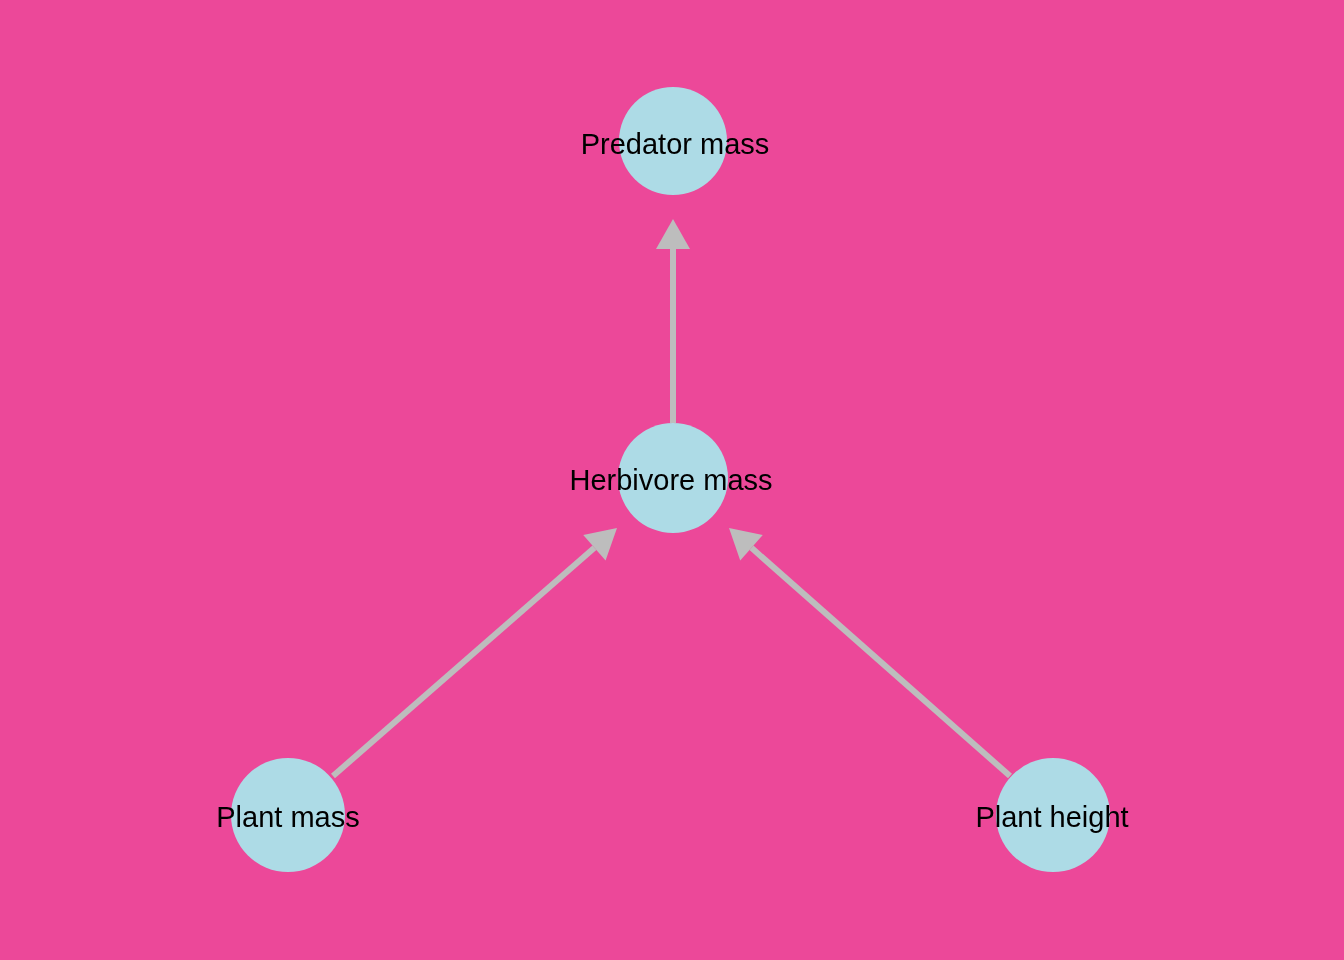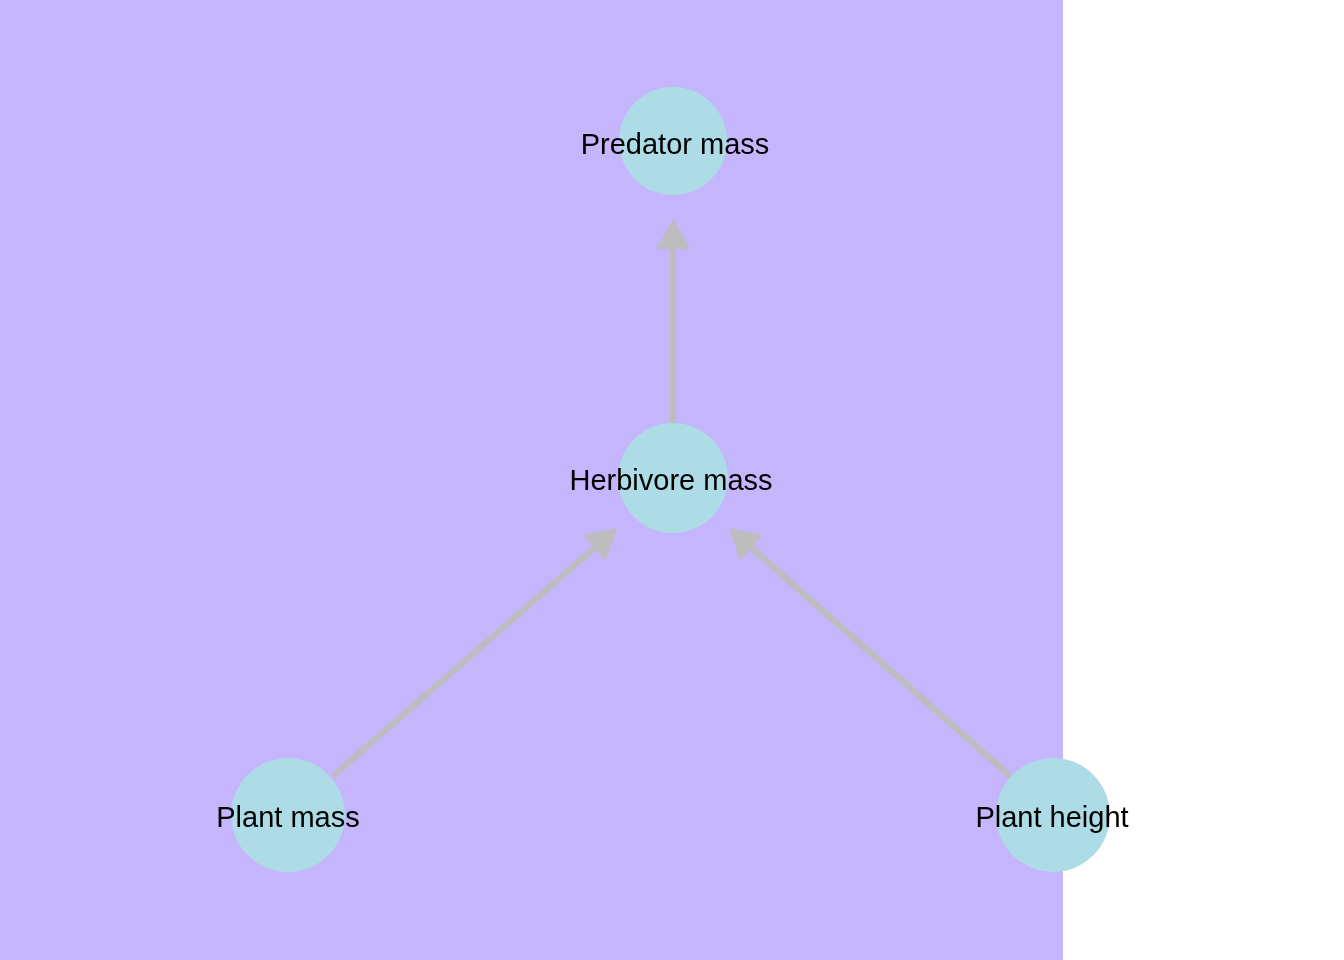--- a/index.html
+++ b/index.html
@@ -8,23 +8,23 @@
     background: #ffffff;
   }
   body {
     width: 1344px;
     height: 960px;
     font-family: "Liberation Sans", sans-serif;
     overflow: hidden;
   }
   #diagram-canvas {
     position: relative;
-    width: 1063px;
+    width: 1344px;
     height: 960px;
-    background: #c4b5fd;
+    background: #ec4899;
     text-decoration: underline;
   }
   #graph-svg {
     position: absolute;
     top: 0;
     left: 0;
     width: 1344px;
     height: 960px;
     display: block;
   }

